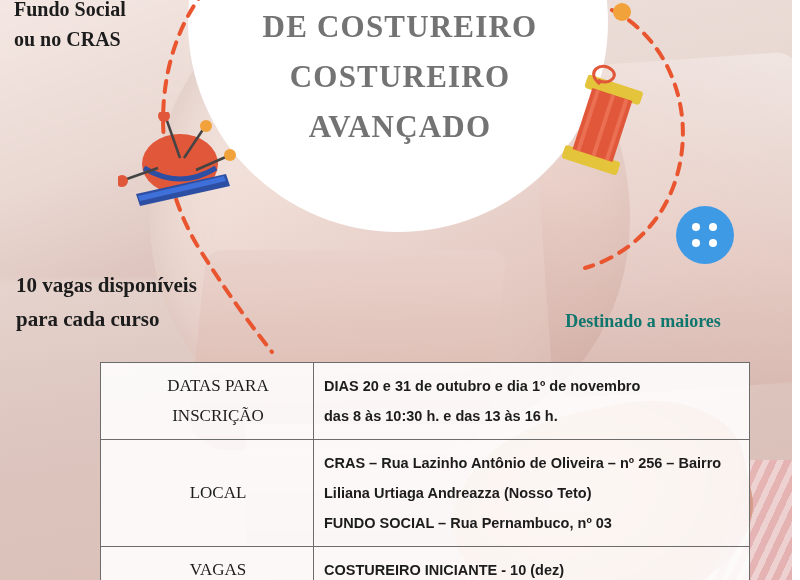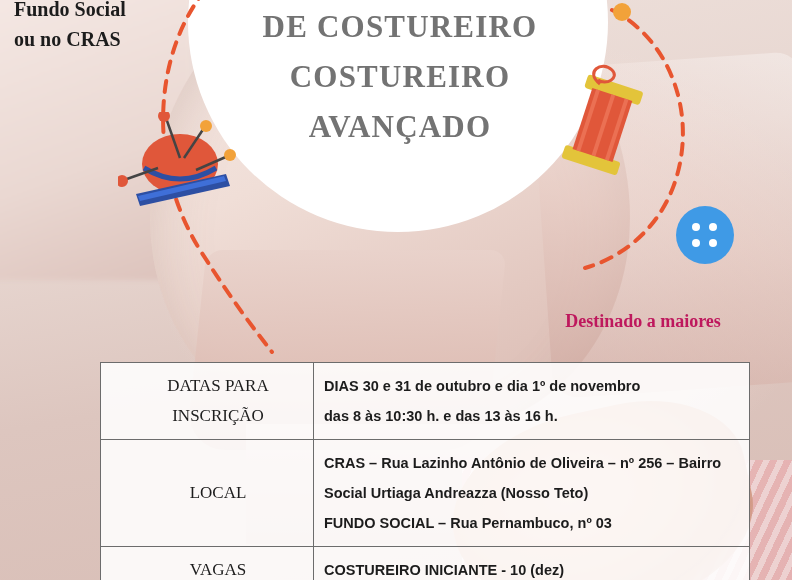--- a/index.html
+++ b/index.html
@@ -160,21 +160,21 @@
     font-size: 21px;
     line-height: 34px;
   }
 
   .destinado {
     position: absolute;
     right: 24px;
     top: 306px;
     width: 250px;
     text-align: center;
-    color: #be185d;
+    color: #0f766e;
     font-family: "Liberation Serif", serif;
     font-weight: bold;
     font-size: 18px;
     line-height: 30px;
   }
 
   
   .pincushion {
     position: absolute;
     left: 118px;
@@ -309,44 +309,48 @@
     <path d="M50 24 C34 12, 52 0, 62 10 C70 18, 56 26, 48 20" fill="none" stroke="#e0573a" stroke-width="3"></path>
   </svg>
 
   <div class="button-icon">
     <i></i>
       <i></i>
       <i></i>
       <i></i>
   </div>
 
+  <div class="vagas-left">
+    <div>10 vagas disponíveis</div>
+    <div>para cada curso</div>
+  </div>
 
   <div class="destinado">
     <div>Destinado a maiores</div>
   </div>
 
   <table class="info-table">
     <tbody>
       <tr>
         <td class="label">
           <div>DATAS PARA</div>
           <div>INSCRIÇÃO</div>
         </td>
         <td class="value">
-          <div>DIAS 30 e 31 de outubro e dia 1º de novembro</div>
+          <div>DIAS 20 e 31 de outubro e dia 1º de novembro</div>
           <div>das 8 às 10:30 h. e das 13 às 16 h.</div>
         </td>
       </tr>
       <tr>
         <td class="label">
           <div>LOCAL</div>
         </td>
         <td class="value">
           <div>CRAS – Rua Lazinho Antônio de Oliveira – nº 256 – Bairro</div>
-          <div>Social Urtiaga Andreazza (Nosso Teto)</div>
+          <div>Liliana Urtiaga Andreazza (Nosso Teto)</div>
           <div>FUNDO SOCIAL – Rua Pernambuco, nº 03</div>
         </td>
       </tr>
       <tr>
         <td class="label">
           <div>VAGAS</div>
         </td>
         <td class="value">
           <div>COSTUREIRO INICIANTE - 10 (dez)</div>
         </td>

